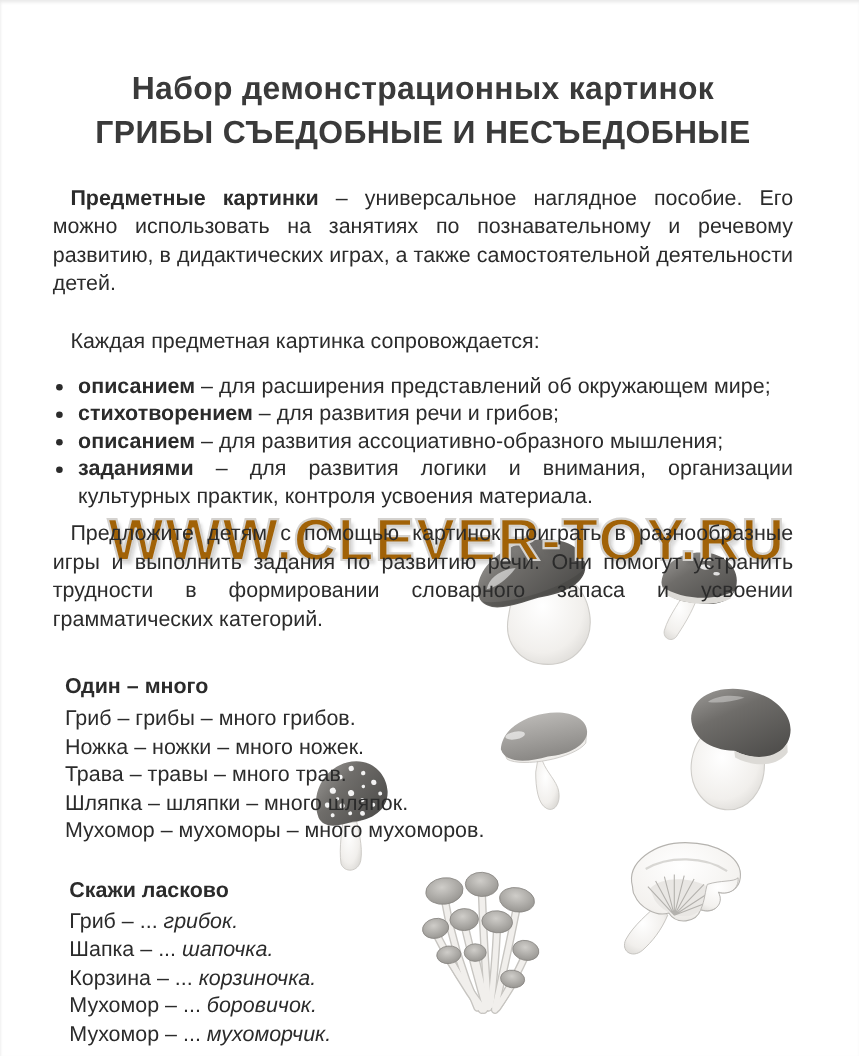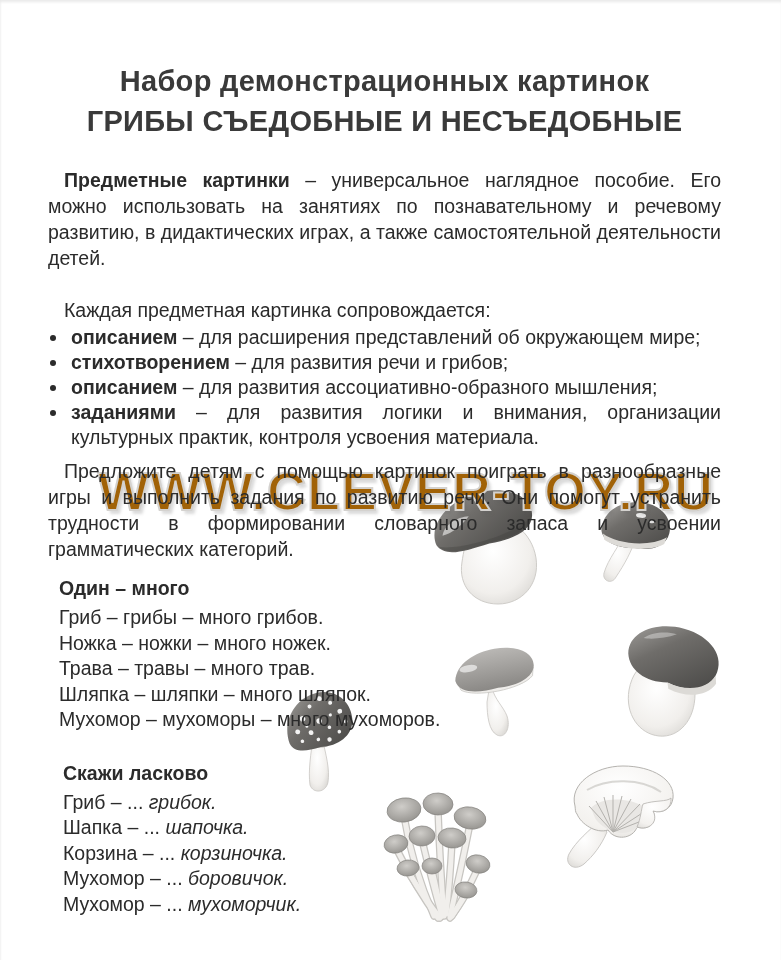--- a/index.html
+++ b/index.html
@@ -13,30 +13,30 @@
   .content { position:relative; z-index:3; padding:0 60px 0 48px; }
   .title {
     padding-top:42px; text-align:center; font-weight:bold;
     font-size:29px; line-height:40px; color:#3a3a3a; letter-spacing:.3px;
   }
   .para { margin:0; font-size:19.5px; line-height:26px; text-align:justify; }
   .indent { text-indent:16px; }
   #intro { margin-top:26px; }
   #accomp-head { margin-top:26px; }
   ul.accomp {
-    margin:2px 0 0 0; padding-left:21px; list-style:disc;
+    margin:16px 0 0 0; padding-left:21px; list-style:disc;
   }
   ul.accomp li {
     font-size:19.5px; line-height:25px; text-align:justify; padding-left:2px;
   }
   b { font-weight:bold; }
   #suggest { margin-top:8px; }
   .game { margin:0 0 0 11px; width:390px; }
   .game-heading { margin:0; font-size:19.5px; line-height:24px; font-weight:bold; }
-  #one-many { margin-top:14px; }
+  #one-many { margin-top:36px; }
   #say-tender { margin-top:28px;margin-left:15px; }
   #say-which { margin-top:30px; }
   .lines { margin-top:5px; }
   .lines > div { font-size:19.5px; line-height:25.5px; white-space:nowrap; }
   i { font-style:italic; }
   
   .watermark {
     position:absolute; z-index:2; left:98px; top:460px;
     font-size:54px; font-weight:bold; letter-spacing:1px; white-space:nowrap;
     color:#a16207;

